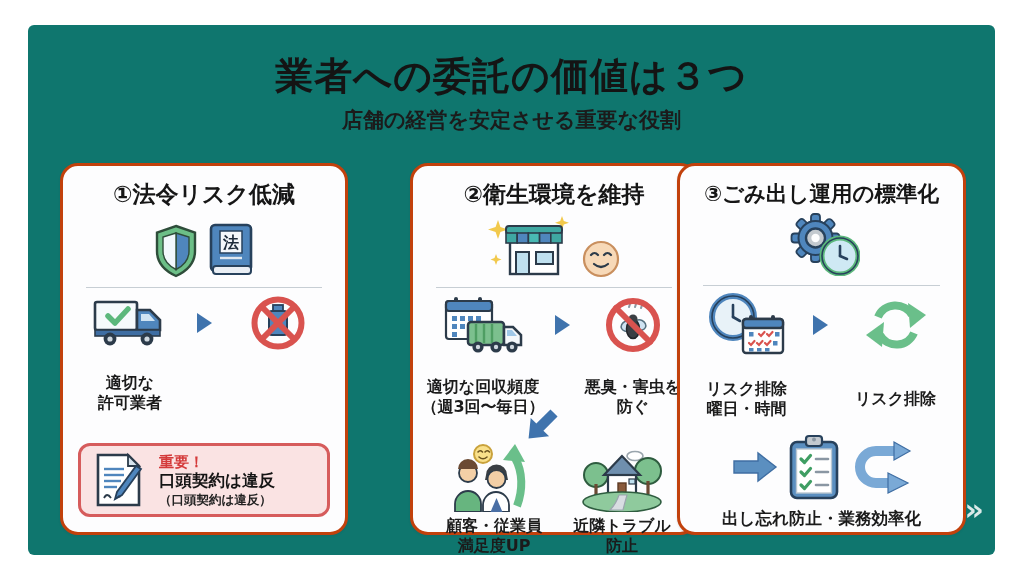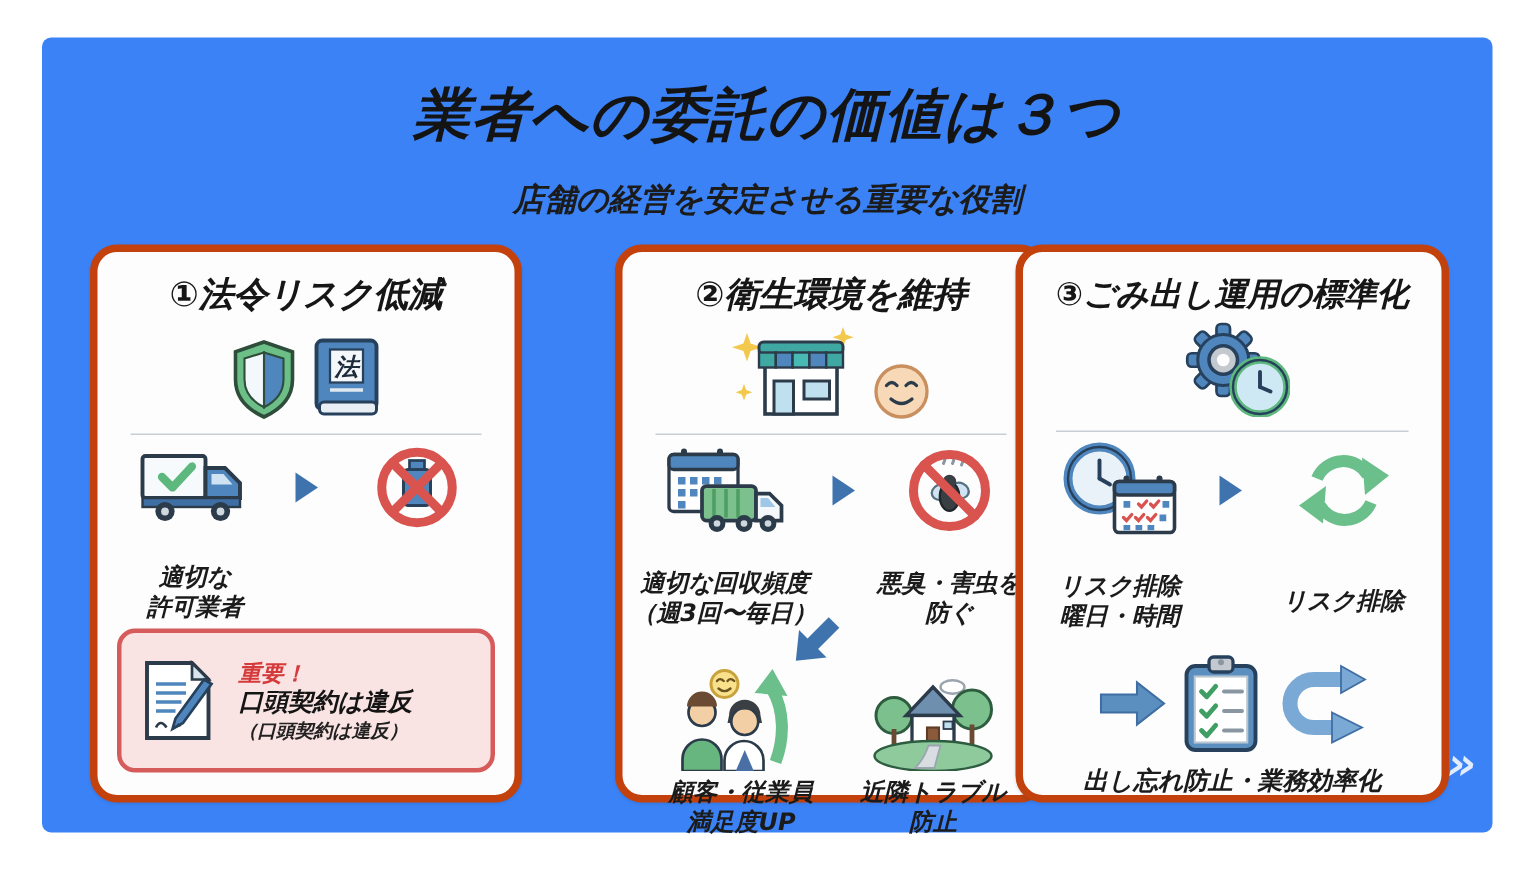--- a/index.html
+++ b/index.html
@@ -3,31 +3,31 @@
 <meta charset="utf-8">
 <style>
   html,body{margin:0;padding:0;}
   body{
     width:1024px;height:580px;background:#ffffff;position:relative;overflow:hidden;
     font-family:"DejaVu Sans","Liberation Sans",sans-serif;color:#1c1c1c;
     -webkit-font-smoothing:antialiased;
   }
   .canvas{
     position:absolute;left:28px;top:25px;width:967px;height:530px;
-    background:#3b82f6;border-radius:6px;font-style:italic;
+    background:#0f766e;border-radius:6px;
   }
   .title{
     margin:26px 0 0;text-align:center;font-size:38px;font-weight:800;color:#141414;letter-spacing:1px;
   }
   .subtitle{
-    margin:17px 0 0;text-align:center;font-size:21px;font-weight:700;color:#1b1b1b;
+    margin:4px 0 0;text-align:center;font-size:21px;font-weight:700;color:#1b1b1b;
   }
   .panel{
     position:absolute;top:138px;width:288px;height:372px;box-sizing:border-box;
-    background:#fdfdfe;border:5px solid #c2410c;border-radius:18px;
+    background:#fdfdfe;border:3px solid #c2410c;border-radius:18px;
     display:flex;flex-direction:column;align-items:center;
     box-shadow:0 1px 2px rgba(40,60,80,.15);
   }
   .panel1{left:32px;}
   .panel2{left:342px;margin-left:40px;}
   .panel3{left:649px;width:289px;}
   .panel-heading{
     margin-top:13px;font-size:23px;font-weight:800;color:#161616;white-space:nowrap;
   }
   .panel3 .panel-heading{font-size:21.5px;}
@@ -38,21 +38,21 @@
   .fg2{grid-template-columns:132px 26px 116px;}
   .fg3{grid-template-columns:118px 30px 120px;}
   .icon-cell{display:flex;justify-content:center;align-items:center;}
   .arrow-cell{display:flex;justify-content:center;align-items:center;}
   .tri{width:0;height:0;border-top:10px solid transparent;border-bottom:10px solid transparent;border-left:15px solid #3f73ad;}
   .label-cell{text-align:center;font-size:16px;font-weight:800;line-height:1.28;color:#1b1b1b;}
   .label-cell span{display:block;}
   .important-box{
     margin-top:auto;margin-bottom:15px;width:252px;box-sizing:border-box;
     background:#fae3e3;border:3px solid #d65c5c;border-radius:12px;
-    display:flex;align-items:center;gap:10px;padding:16px 10px;
+    display:flex;align-items:center;gap:10px;padding:5px 10px;
   }
   .imp-text{display:flex;flex-direction:column;line-height:1.25;}
   .imp-tag{color:#d43a3a;font-size:15px;font-weight:800;}
   .imp-main{color:#141414;font-size:16.5px;font-weight:800;}
   .imp-note{color:#222;font-size:12.5px;font-weight:700;}
   .diag-arrow{position:absolute;left:108px;top:240px;}
   .results-grid{display:grid;grid-template-columns:136px 120px;justify-content:center;align-items:end;row-gap:4px;margin-top:24px;}
   .ops-row{display:flex;justify-content:center;align-items:center;gap:9px;margin-top:14px;}
   .outcome{margin-top:8px;text-align:center;font-size:16.5px;font-weight:800;color:#1b1b1b;}
   .watermark{

